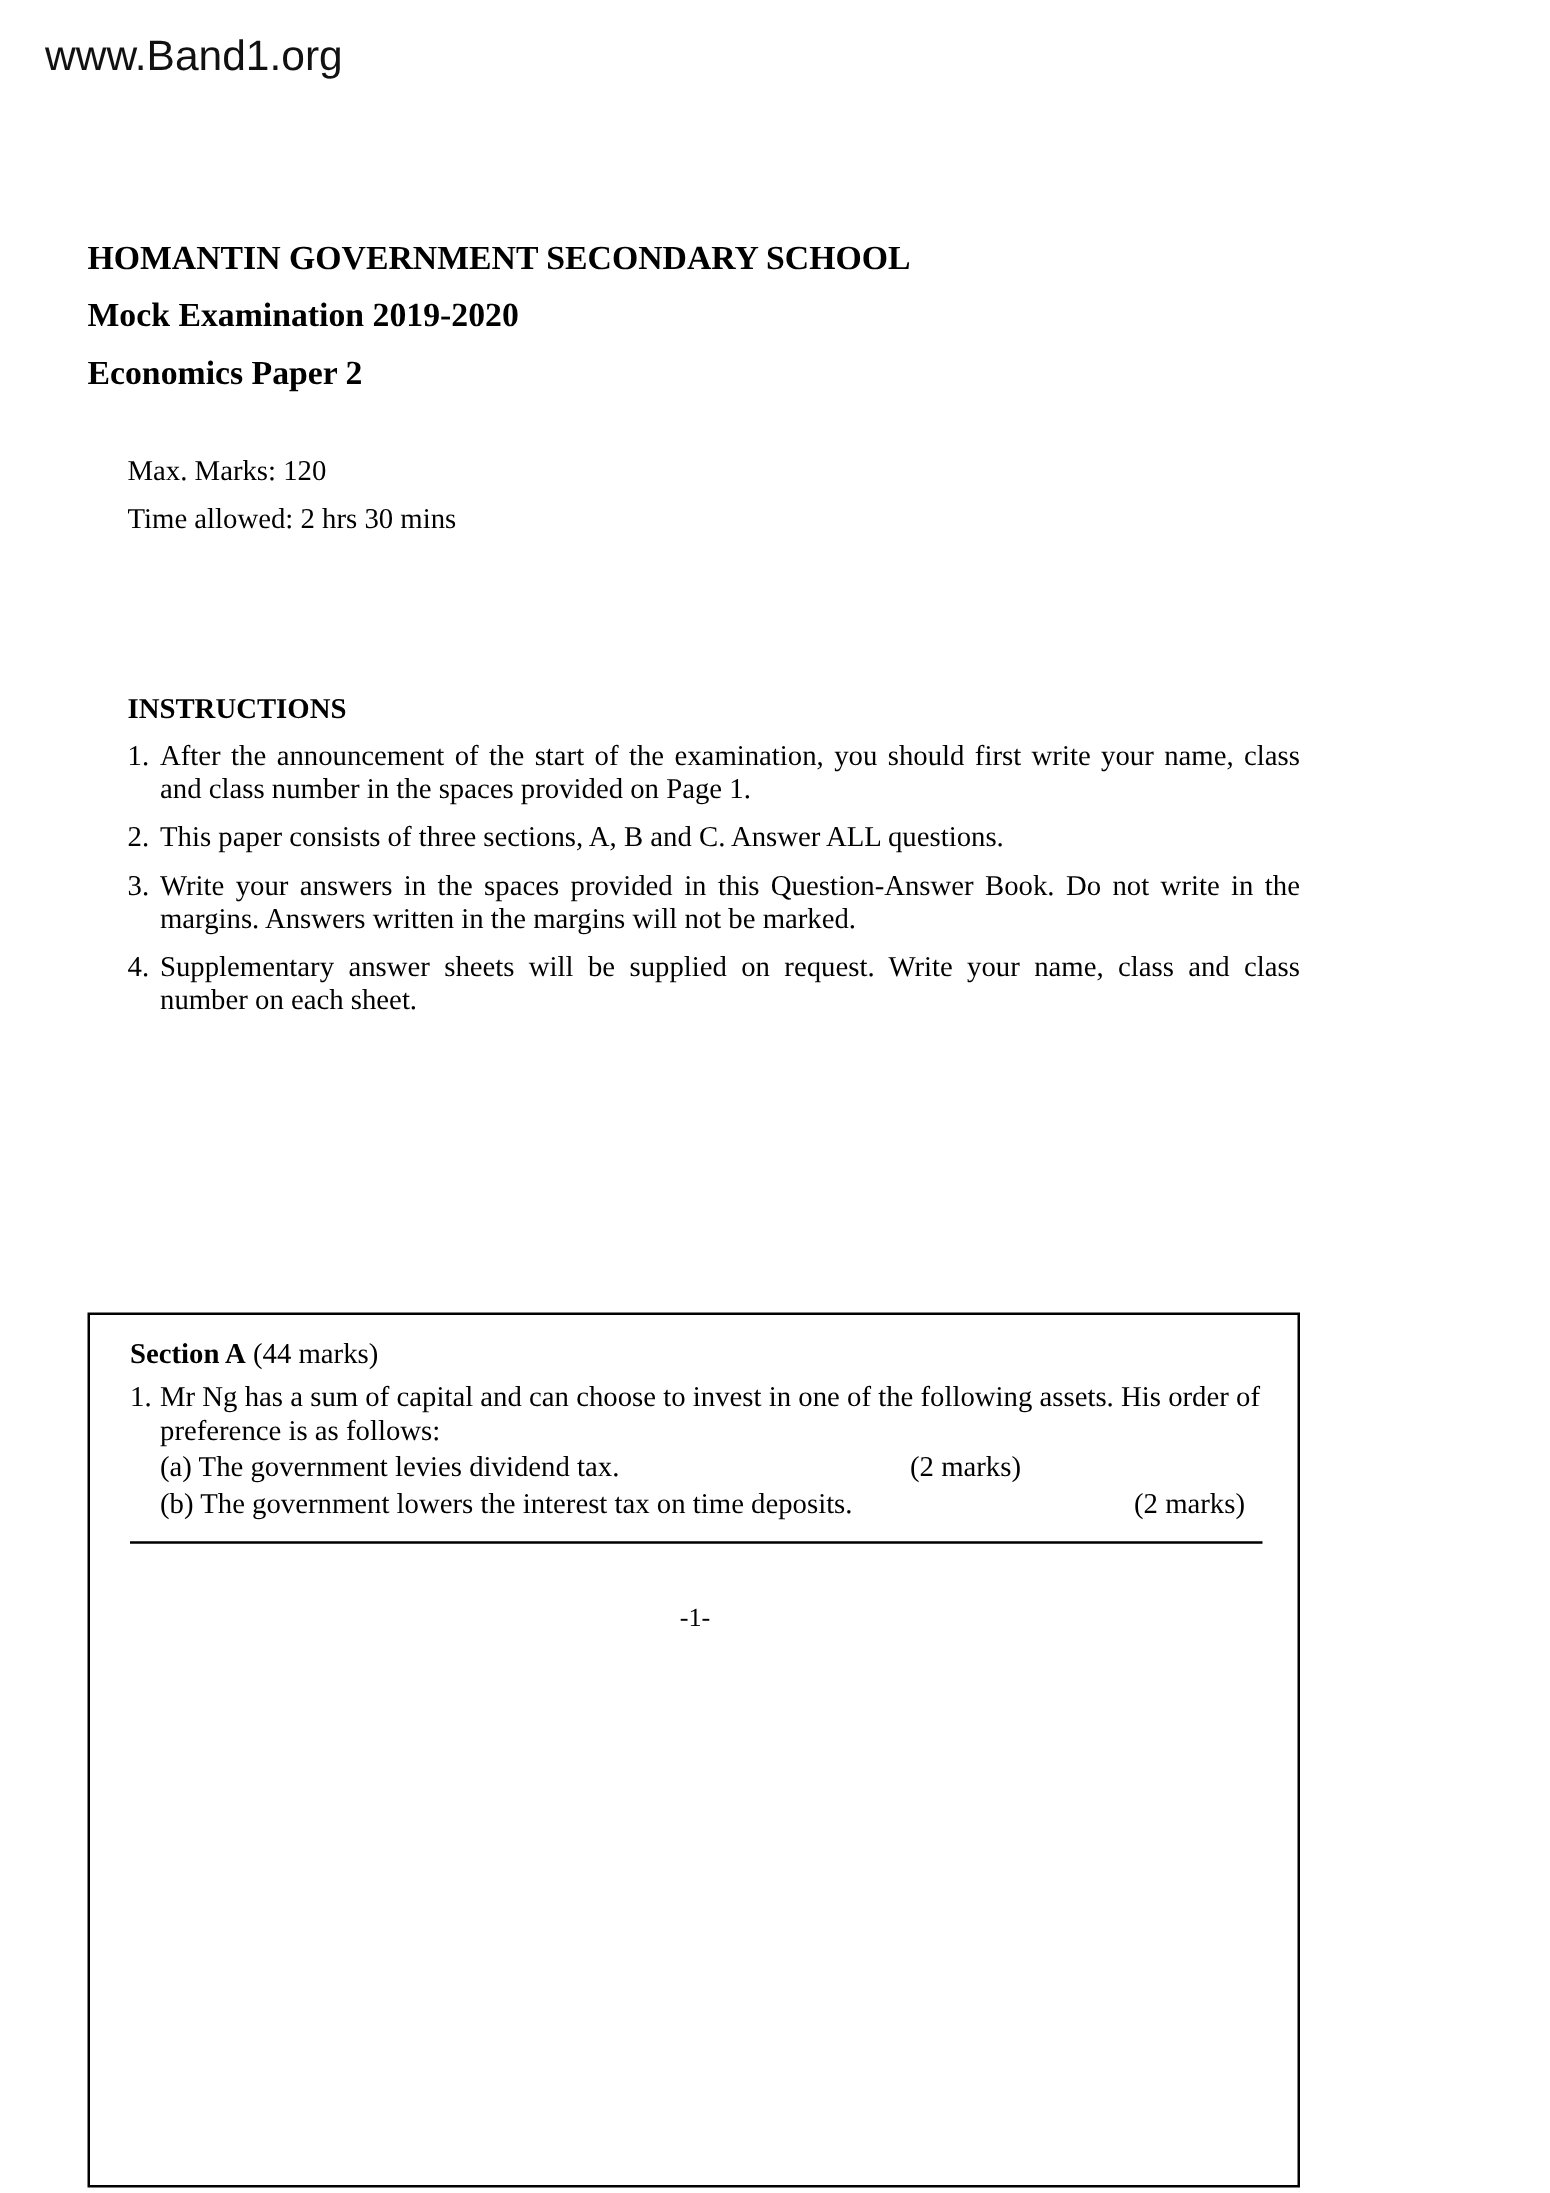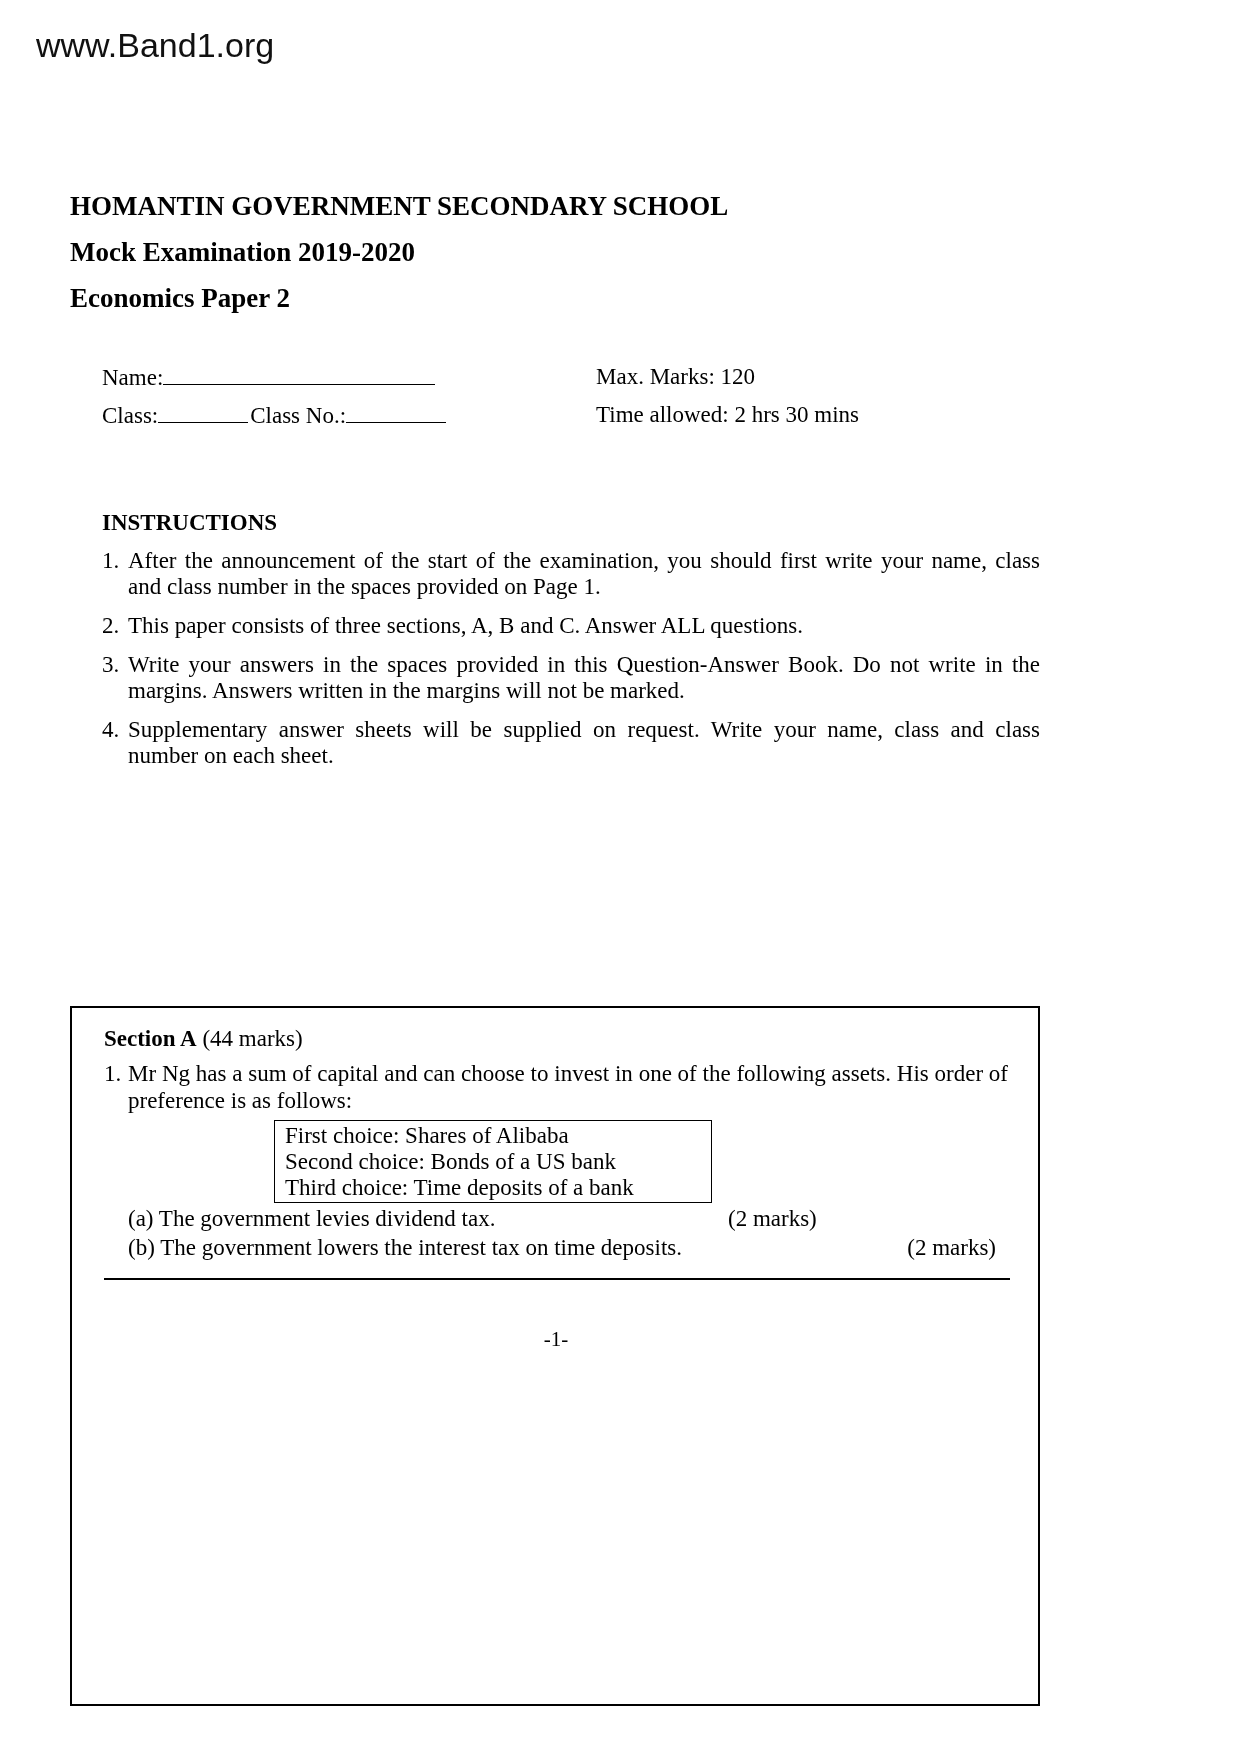--- a/index.html
+++ b/index.html
@@ -56,21 +56,21 @@
   .fill-line {
     display: inline-block;
     border-bottom: 1.5px solid #000;
     height: 22px;
     vertical-align: baseline;
   }
   .name-line   { width: 272px; }
   .class-line  { width: 90px; margin-right: 2px; }
   .classno-line{ width: 100px; }
   .instructions {
-    margin-top: 72px;
+    margin-top: 116px;
     margin-left: 32px;
     font-size: 23px;
   }
   .inst-title {
     font-weight: bold;
     font-size: 23px;
     margin-bottom: 12px;
   }
   .inst-item {
     display: flex;
@@ -137,28 +137,20 @@
 
   <div class="watermark">www.Band1.org</div>
 
   <div class="content">
 
     <div class="title school">HOMANTIN GOVERNMENT SECONDARY SCHOOL</div>
     <div class="title exam">Mock Examination 2019-2020</div>
     <div class="title paper">Economics Paper 2</div>
 
     <div class="info">
-      <div class="info-left">
-        <div class="info-row">
-          <span>Name:</span><span class="fill-line name-line"></span>
-        </div>
-        <div class="info-row">
-          <span>Class:</span><span class="fill-line class-line"></span><span>Class No.:</span><span class="fill-line classno-line"></span>
-        </div>
-      </div>
       <div class="info-right">
         <div class="info-row">Max. Marks: 120</div>
         <div class="info-row">Time allowed: 2 hrs 30 mins</div>
       </div>
     </div>
 
     <div class="instructions">
       <div class="inst-title">INSTRUCTIONS</div>
 
       <div class="inst-item">
@@ -183,25 +175,20 @@
 
       <div class="section-title">
         <span class="bold">Section A</span><span> (44 marks)</span>
       </div>
 
       <div class="q1">
         <span class="q1-num">1.</span>
         <div class="q1-text">Mr Ng has a sum of capital and can choose to invest in one of the following assets. His order of preference is as follows:</div>
       </div>
 
-      <div class="choices-box">
-        <div>First choice: Shares of Alibaba</div>
-        <div>Second choice: Bonds of a US bank</div>
-        <div>Third choice: Time deposits of a bank</div>
-      </div>
 
 
       <div class="part-row">
         <span>(a) The government levies dividend tax.</span>
         <span class="marks marks-a">(2 marks)</span>
       </div>
 
       <div class="part-row">
         <span>(b) The government lowers the interest tax on time deposits.</span>
         <span class="marks marks-b">(2 marks)</span>

